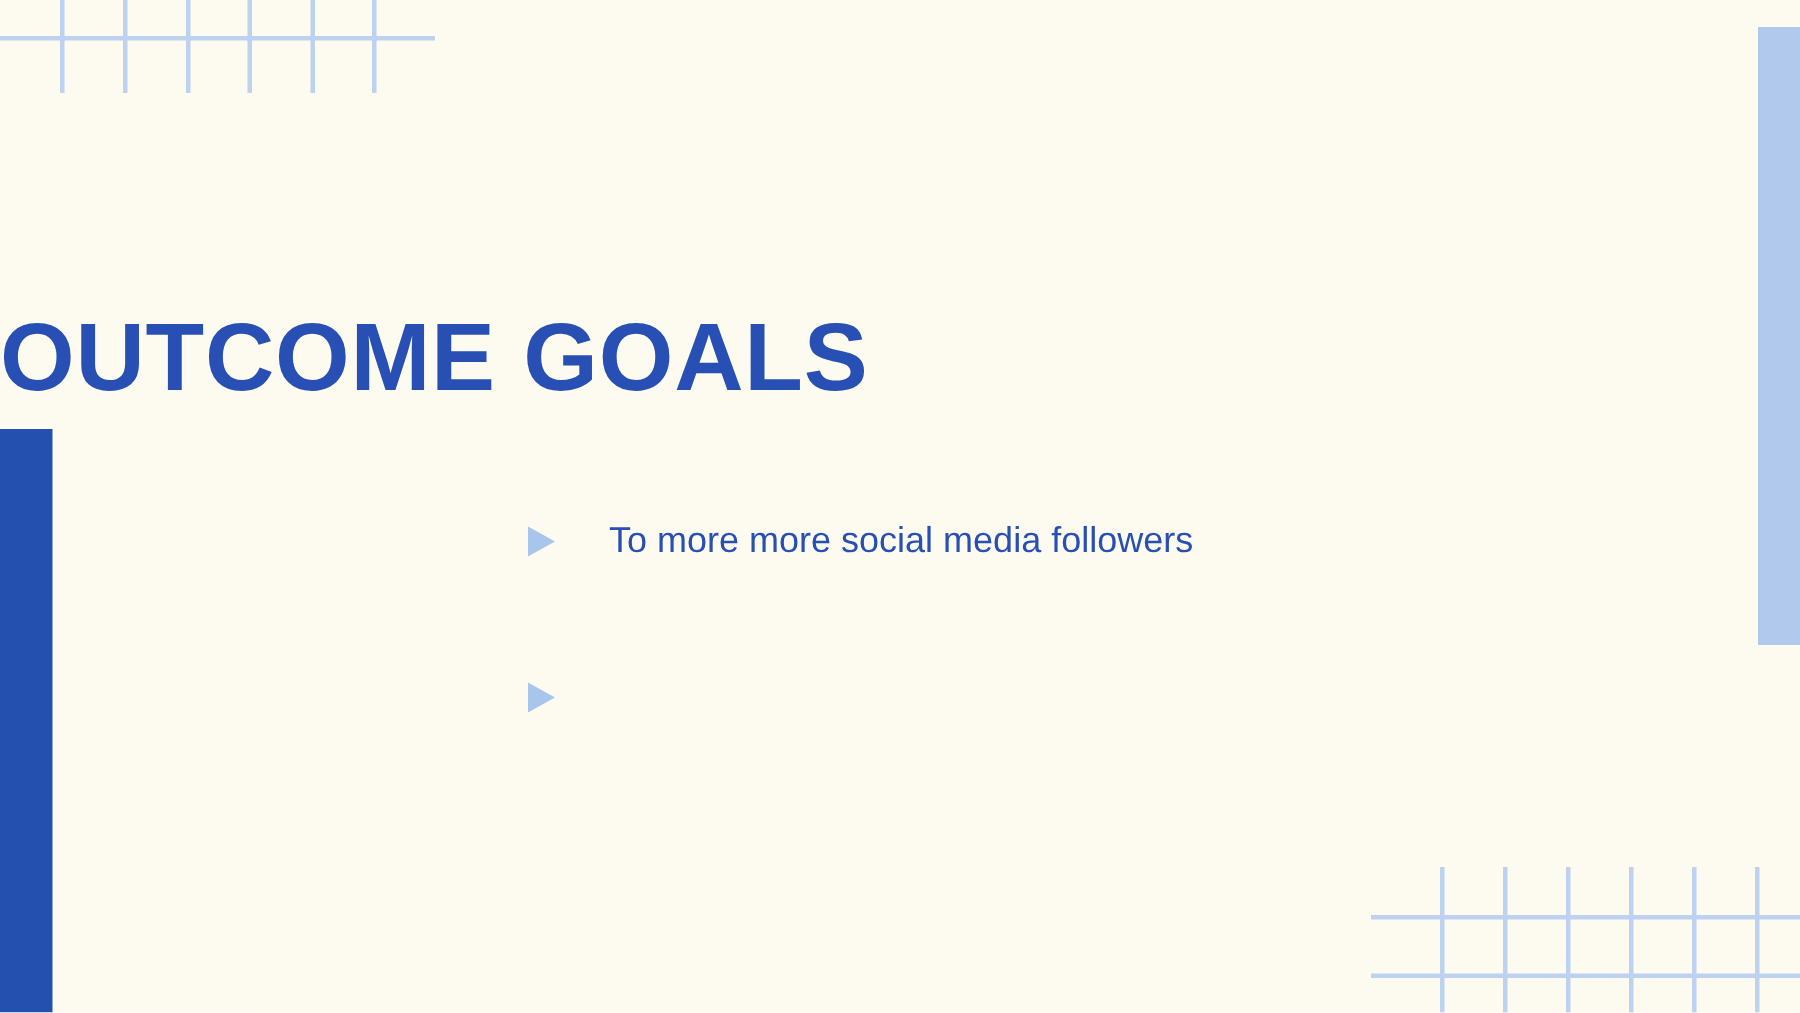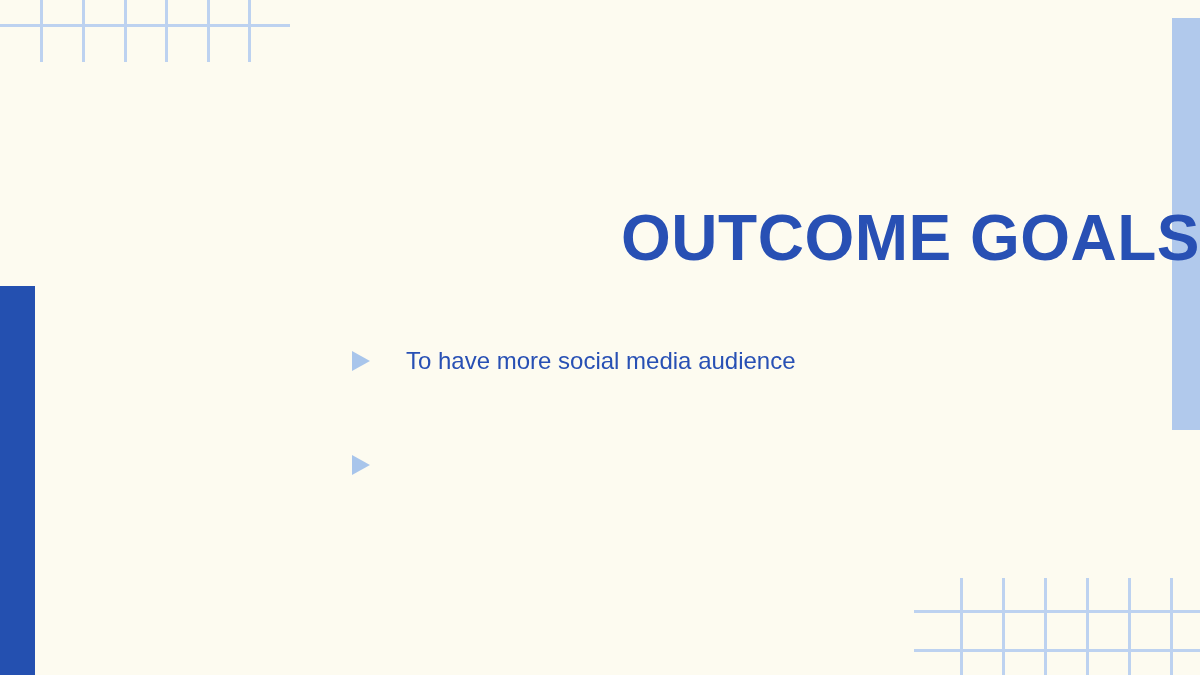--- a/index.html
+++ b/index.html
@@ -63,21 +63,21 @@
     left: 0;
     top: 0;
     width: 1200px;
     height: 675px;
   }
   .title {
     position: absolute;
     left: 0;
     top: 202px;
     width: 1200px;
-    text-align: right;
+    text-align: left;
     font-size: 64px;
     font-weight: bold;
     letter-spacing: 0.5px;
     color: #2850B4;
     line-height: 1.15;
   }
   .bullet-list {
     position: absolute;
     left: 352px;
     top: 345px;
@@ -142,21 +142,21 @@
   <div class="content">
 
     <div class="title">OUTCOME GOALS</div>
 
     <div class="bullet-list">
 
       <div class="bullet-row">
         <span class="bullet-marker">
           <span class="tri"></span>
         </span>
-        <span class="bullet-text">To have more social media audience</span>
+        <span class="bullet-text">To more more social media followers</span>
       </div>
 
       <div class="bullet-row">
         <span class="bullet-marker">
           <span class="tri hidden"></span>
         </span>
       </div>
 
       <div class="bullet-row" style="margin-top:14px;">
         <span class="bullet-marker">

